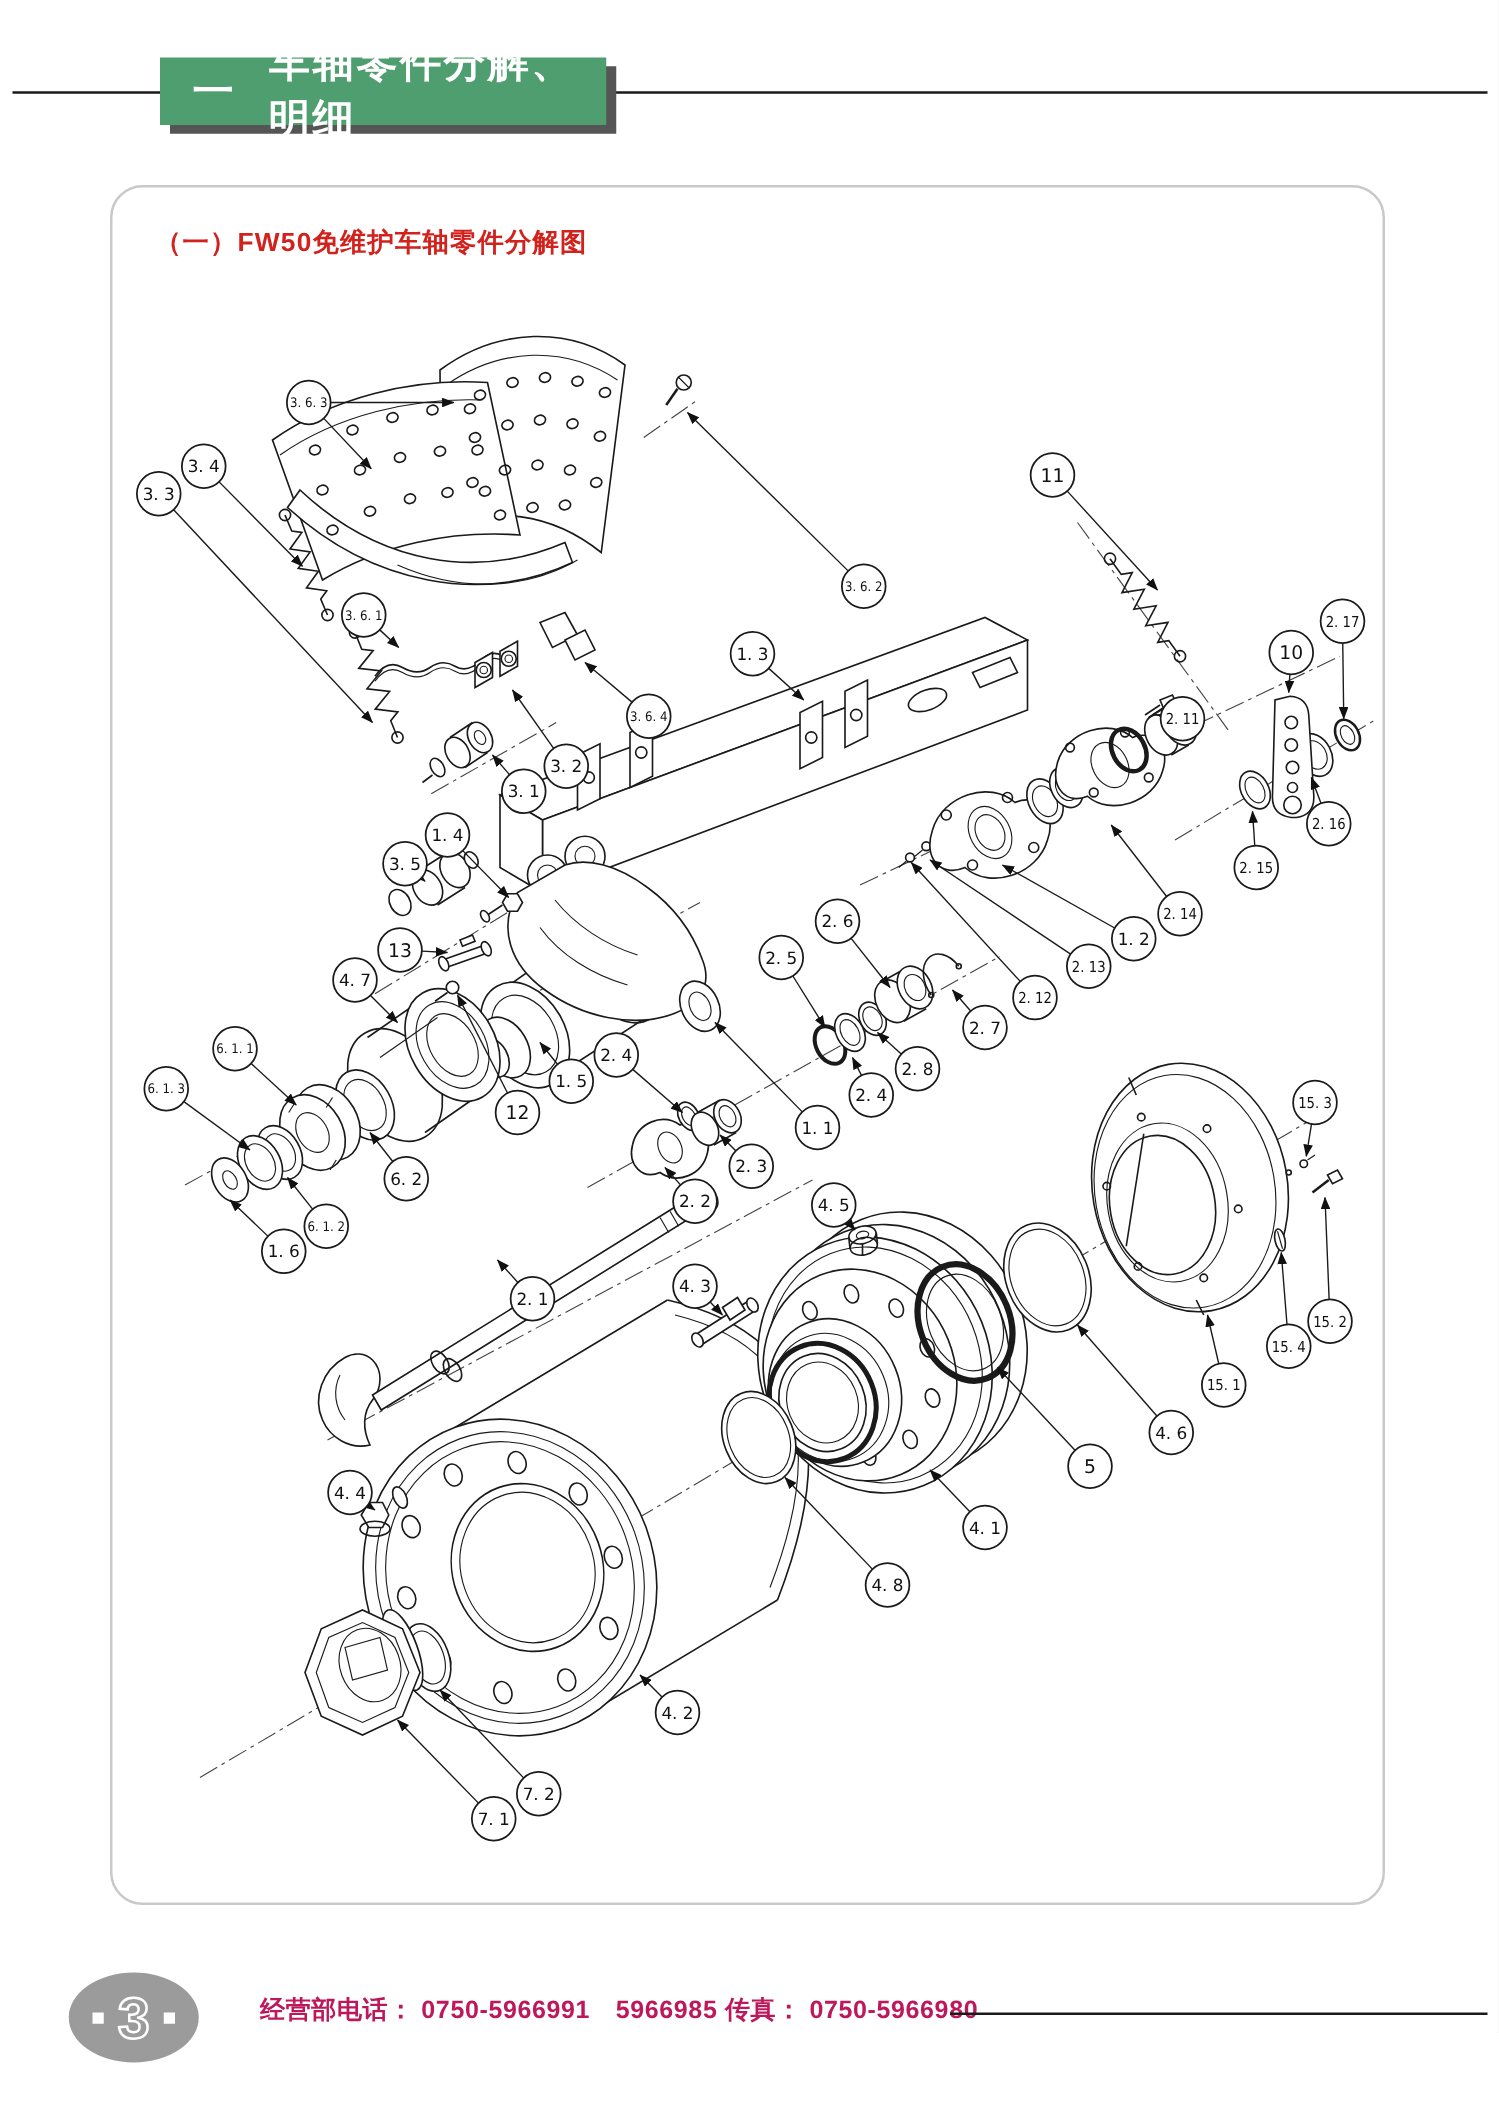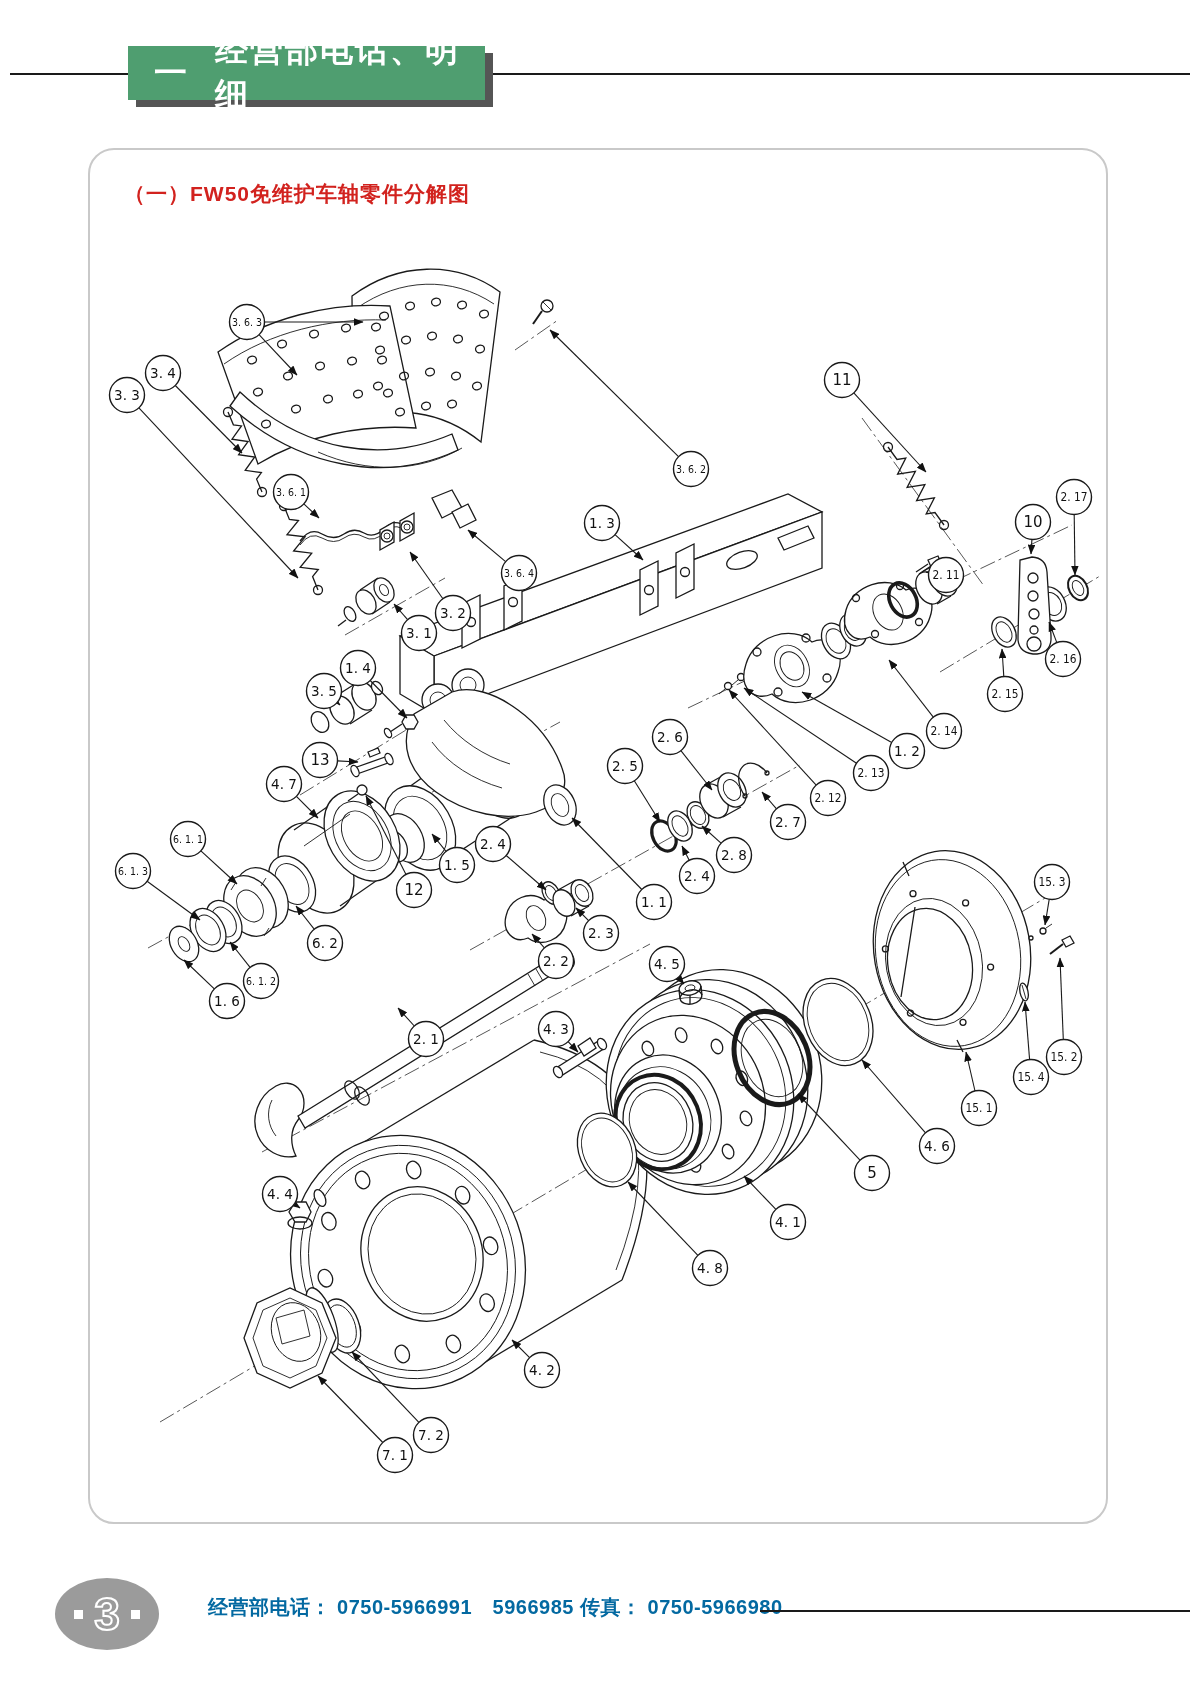--- a/index.html
+++ b/index.html
@@ -16,41 +16,41 @@
           border:2px solid #c9c9c9;border-radius:26px;box-sizing:border-box;background:#fff;}
   .figure-title{position:absolute;left:124px;top:180px;font-size:21px;font-weight:bold;
           color:#d2221e;letter-spacing:1px;}
   svg.diagram{position:absolute;left:0;top:0;width:1199px;height:1685px;}
   .page-badge{position:absolute;left:55px;top:1578px;width:104px;height:72px;background:#9b9b9b;
           border-radius:50%;display:flex;align-items:center;justify-content:center;gap:11px;}
   .badge-square{width:9px;height:9px;background:#fff;display:inline-block;}
   .badge-num{font-size:46px;font-weight:bold;line-height:1;color:transparent;
           -webkit-text-stroke:2px #fff;}
   .footer-contact{position:absolute;left:208px;top:1594px;font-size:20px;font-weight:bold;
-          color:#0369a1;letter-spacing:.5px;white-space:pre;}
+          color:#be185d;letter-spacing:.5px;white-space:pre;}
   .footer-rule{position:absolute;left:760px;top:1610px;width:430px;height:2px;background:#1a1a1a;}
   
   .shape{fill:#fff;stroke:#1a1a1a;stroke-width:1.3;}
   .ln{fill:none;stroke:#1a1a1a;stroke-width:1.3;}
   .thin{fill:none;stroke:#1a1a1a;stroke-width:.9;}
   .axis{fill:none;stroke:#444;stroke-width:.9;stroke-dasharray:16 4 3 4;}
   .leader{stroke:#1a1a1a;stroke-width:1.1;fill:none;}
   .balloon{fill:#fff;stroke:#1a1a1a;stroke-width:1.4;}
   .balloon-label{fill:#111;font-family:"DejaVu Sans",sans-serif;}
 </style>
 </head>
 <body>
 
 <div class="page">
 
   <div class="top-rule"></div>
   <div class="banner-shadow"></div>
   <div class="banner">
     <span class="banner-marker">一</span>
-    <span class="banner-title">经营部电话、明细</span>
+    <span class="banner-title">车轴零件分解、明细</span>
   </div>
 
   <div class="content-border"></div>
   <div class="figure-title">（一）FW50免维护车轴零件分解图</div>
 
   <svg class="diagram" viewBox="0 0 1199 1685">
     <defs>
       <marker id="arw" markerWidth="9" markerHeight="7" refX="8.5" refY="3.5" orient="auto">
         <path d="M0,0 L9,3.5 L0,7 Z" fill="#111"></path>
       </marker>

